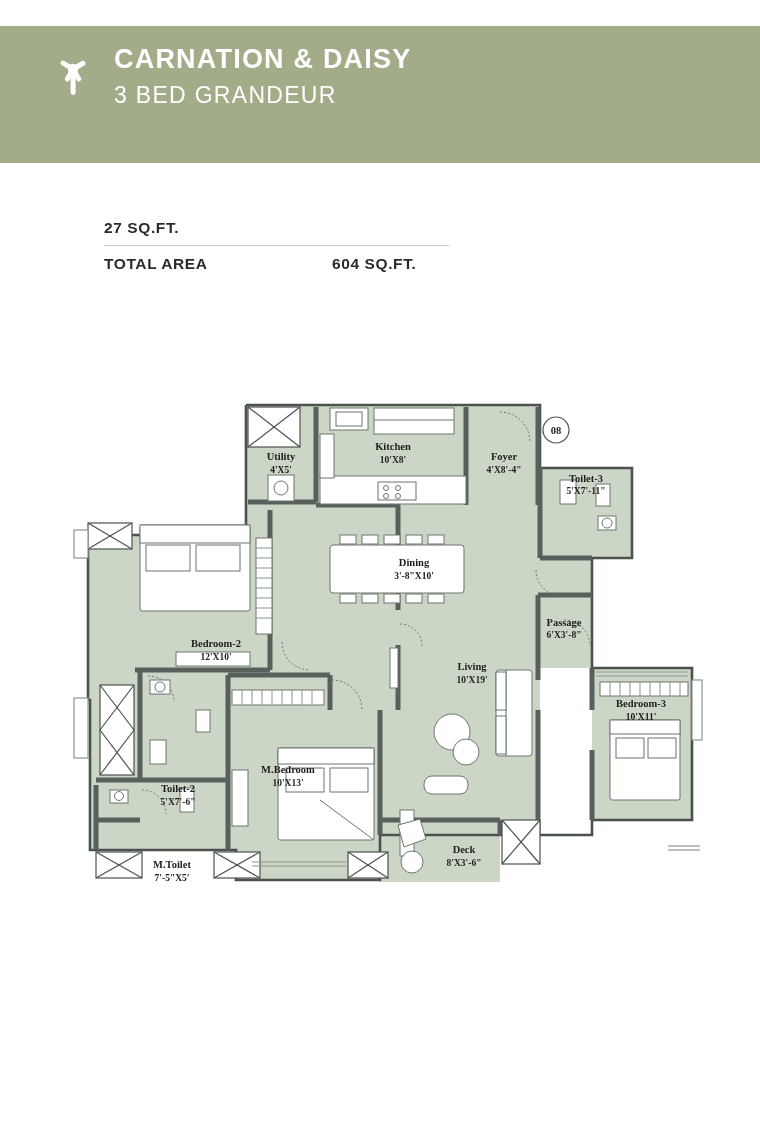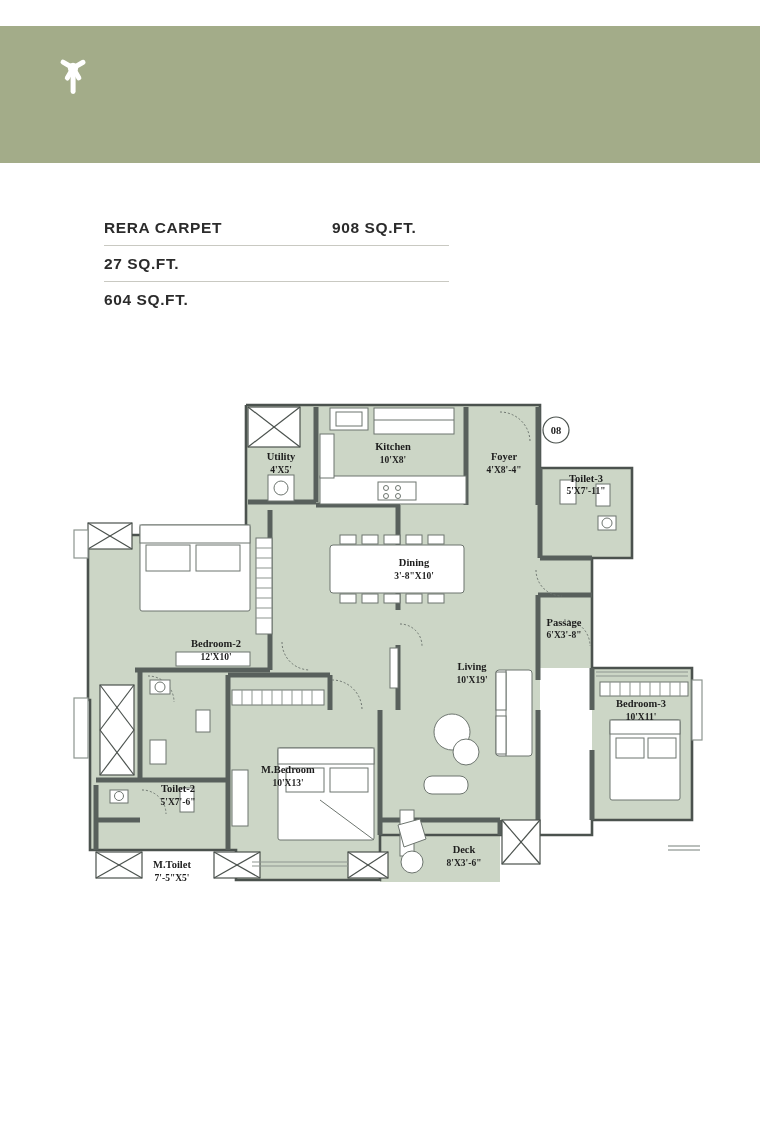--- a/index.html
+++ b/index.html
@@ -108,31 +108,32 @@
       <g fill="#ffffff">
         <ellipse cx="23" cy="22" rx="5.2" ry="5.2"></ellipse>
         <rect x="20.6" y="22" width="5" height="26" rx="2.4"></rect>
         <rect x="20.6" y="8" width="5" height="18" rx="2.4" transform="rotate(60 23 22)"></rect>
         <rect x="20.6" y="8" width="5" height="18" rx="2.4" transform="rotate(-60 23 22)"></rect>
         <rect x="20.6" y="18" width="5" height="18" rx="2.4" transform="rotate(30 23 22)"></rect>
         <rect x="20.6" y="18" width="5" height="18" rx="2.4" transform="rotate(-30 23 22)"></rect>
       </g>
     </svg>
   </div>
+  <div class="title-block">
+    <div class="title-main">CARNATION &amp; DAISY</div>
+    <div class="title-sub">3 BED GRANDEUR</div>
+  </div>
 </div>
 
 <div class="area-table">
-  <div class="area-row">
-    <div class="area-label">RERA CARPET</div>
-    <div class="area-value">908 SQ.FT.</div>
-  </div>
   <div class="area-row">
     <div class="area-value">27 SQ.FT.</div>
   </div>
   <div class="area-row">
+    <div class="area-label">TOTAL AREA</div>
     <div class="area-value">604 SQ.FT.</div>
   </div>
 </div>
 
 <div class="plan">
 <svg width="760" height="600" viewBox="0 0 760 600">
 
   <g>
 
     <path d="M246 25 L540 25 L540 160 L592 160 L592 288 L540 288 L540 455 L380 455 L380 500 L236 500 L236 470 L90 470 L90 320 L88 320 L88 155 L246 155 Z" fill="#ccd6c6" stroke="none"></path>

